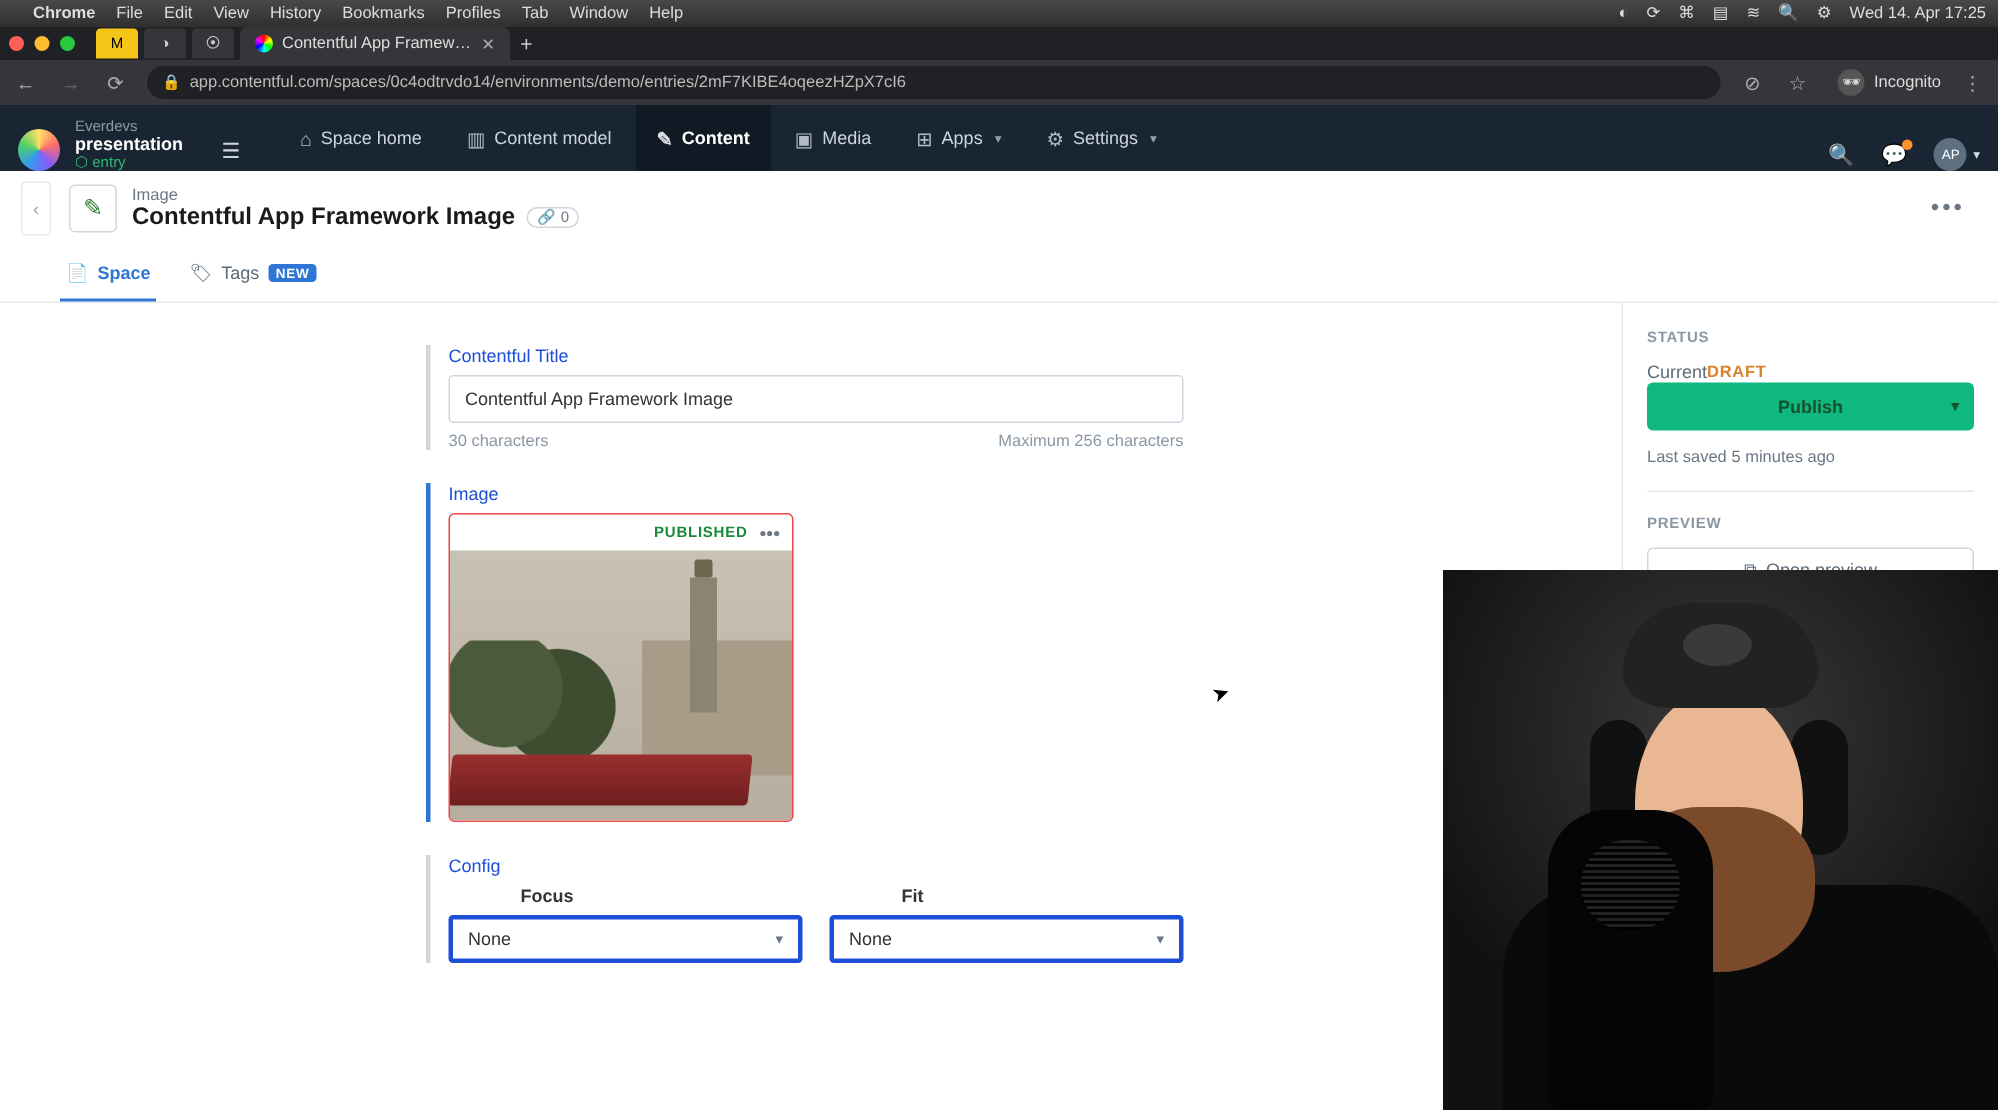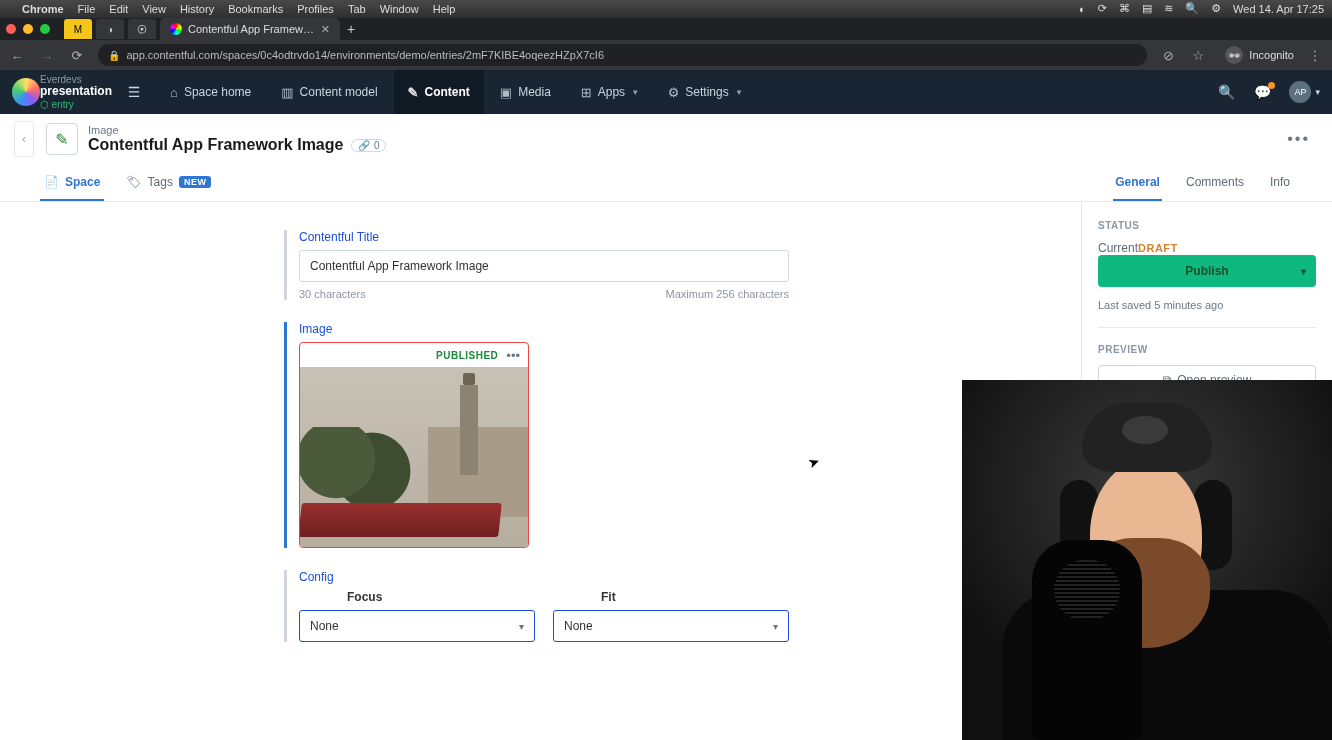--- a/index.html
+++ b/index.html
@@ -21,21 +21,21 @@
   .tab-active .close { font-size:11px; opacity:.7; }
   .newtab { width:22px;height:22px;color:#ccc;display:flex;align-items:center;justify-content:center;font-size:14px;}
   
   .toolbar-row { position:absolute; top:40px; left:0; right:0; height:30px; background:#35363a; display:flex; align-items:center; padding:0 8px; gap:12px; color:#ccc; }
   .toolbar-row .icon-btn { width:18px; text-align:center; font-size:13px; opacity:.8; }
   .omnibox { flex:1; height:22px; background:#202124; border-radius:11px; display:flex; align-items:center; padding:0 10px; font-size:11px; color:#bbb; gap:6px;}
   .omnibox .lock { font-size:10px; }
   .incognito { display:flex; align-items:center; gap:6px; font-size:11px; color:#ddd; margin-left:6px; }
   .incognito .badge { width:18px;height:18px;border-radius:50%;background:#555;display:flex;align-items:center;justify-content:center;font-size:10px;}
   
-  .app-header { position:absolute; top:70px; left:0; right:0; height:44px; background:#192532; display:flex; align-items:center; color:#d3dce0; padding:0 12px; gap:0; }
+  .app-header { position:absolute; top:70px; left:0; right:0; height:44px; background:#192532; display:flex; align-items:flex-end; color:#d3dce0; padding:0 12px; gap:10px; }
   .brand-icon { width:28px;height:28px;border-radius:50%;background:conic-gradient(#ffe066,#ff6b6b,#845ef7,#339af0,#51cf66,#ffe066);}
   .brand-text { display:flex;flex-direction:column; line-height:1.1; margin-right:8px;}
   .brand-text .org{ font-size:10px; color:#8b9aa7; }
   .brand-text .space{ font-size:12px; font-weight:700; color:#fff;}
   .brand-text .env{ font-size:10px; color:#2eb872; }
   .hamburger { width:28px;height:28px;display:flex;align-items:center;justify-content:center;color:#cbd5df;font-size:14px; }
   .nav { display:flex; align-items:center; gap:2px; margin-left:8px;}
   .nav-item { display:flex; align-items:center; gap:6px; padding:0 14px; height:44px; color:#cbd5df; font-size:12px; }
   .nav-item.active { background:#0f1a24; color:#fff; font-weight:600; }
   .nav-item .ic { font-size:13px; opacity:.85; }
@@ -75,21 +75,21 @@
   .pub-badge { font-size:10px; font-weight:700; letter-spacing:.5px; color:#1a8a3a; }
   .asset-card .img { height:180px; background:linear-gradient(#c8c2b6,#b6ad9e); position:relative; overflow:hidden;}
   .tower { position:absolute; right:50px; top:18px; width:18px; height:90px; background:#8d8372; }
   .tower::before{content:"";position:absolute;top:-12px;left:3px;width:12px;height:12px;background:#6e6452;border-radius:2px;}
   .trees { position:absolute; left:0; bottom:40px; width:120px; height:80px; background:radial-gradient(circle at 30% 40%, #4a5a3a 40%, transparent 41%), radial-gradient(circle at 60% 55%, #3e4d30 45%, transparent 46%);}
   .train { position:absolute; left:0; bottom:10px; width:200px; height:34px; background:linear-gradient(#9a2e2e,#6e1f1f); transform:skewX(-6deg); border-radius:3px;}
   .building { position:absolute; right:0; bottom:30px; width:100px; height:90px; background:#a89c88;}
   .config-row { display:flex; gap:18px; }
   .config-col { display:flex; flex-direction:column; gap:6px; }
   .sub-label { font-size:12px; color:#333; font-weight:600;padding-left:48px; }
-  .select-fake { width:236px; height:32px; border:1px solid #1d4ed8; border-radius:3px; padding:0 10px; display:flex; align-items:center; justify-content:space-between; font-size:12px; color:#333; background:#fff;}
+  .select-fake { width:236px; height:32px; border:3px solid #1d4ed8; border-radius:3px; padding:0 10px; display:flex; align-items:center; justify-content:space-between; font-size:12px; color:#333; background:#fff;}
   .select-fake .chev { font-size:10px; color:#6b7785; }
   
   .side-heading { font-size:10px; letter-spacing:.5px; color:#8b97a3; font-weight:700; margin-bottom:10px; }
   .status-row { display:flex; justify-content:flex-start; align-items:center; margin-bottom:0; font-size:12px;}
   .draft-badge { color:#d9822b; font-weight:700; font-size:11px; letter-spacing:.5px;}
   .publish-btn { width:100%; height:32px; background:#0eb87f; color:#14532d; border:none; border-radius:4px; font-size:12px; font-weight:600; display:flex; align-items:center; justify-content:center; position:relative; }
   .publish-btn .chev { position:absolute; right:10px; font-size:10px; }
   .last-saved { margin-top:12px; font-size:11px; color:#6b7785; }
   .side-sep { height:1px; background:#e6e8eb; margin:16px 0; }
   .open-preview { width:100%; height:30px; border:1px solid #d0d6dc; border-radius:4px; background:#fff; display:flex; align-items:center; justify-content:center; gap:6px; font-size:12px; color:#5b6b7a; }
@@ -238,25 +238,20 @@
     <div class="ltab active">
         <span>📄</span>
         <span>Space</span>
       </div>
     <div class="ltab">
         <span>🏷</span>
         <span>Tags</span>
         <span class="new-badge">NEW</span>
       </div>
   </div>
-  <div class="right-tabs">
-    <div class="rtab active">General</div>
-    <div class="rtab">Comments</div>
-    <div class="rtab">Info</div>
-  </div>
 </div>
 
 <div class="main">
 
   <div class="field-wrap">
     <div class="field-label">Contentful Title</div>
     <input class="text-input" value="Contentful App Framework Image" style="">
     <div class="helper-row">
       <span>30 characters</span>
       <span>Maximum 256 characters</span>

